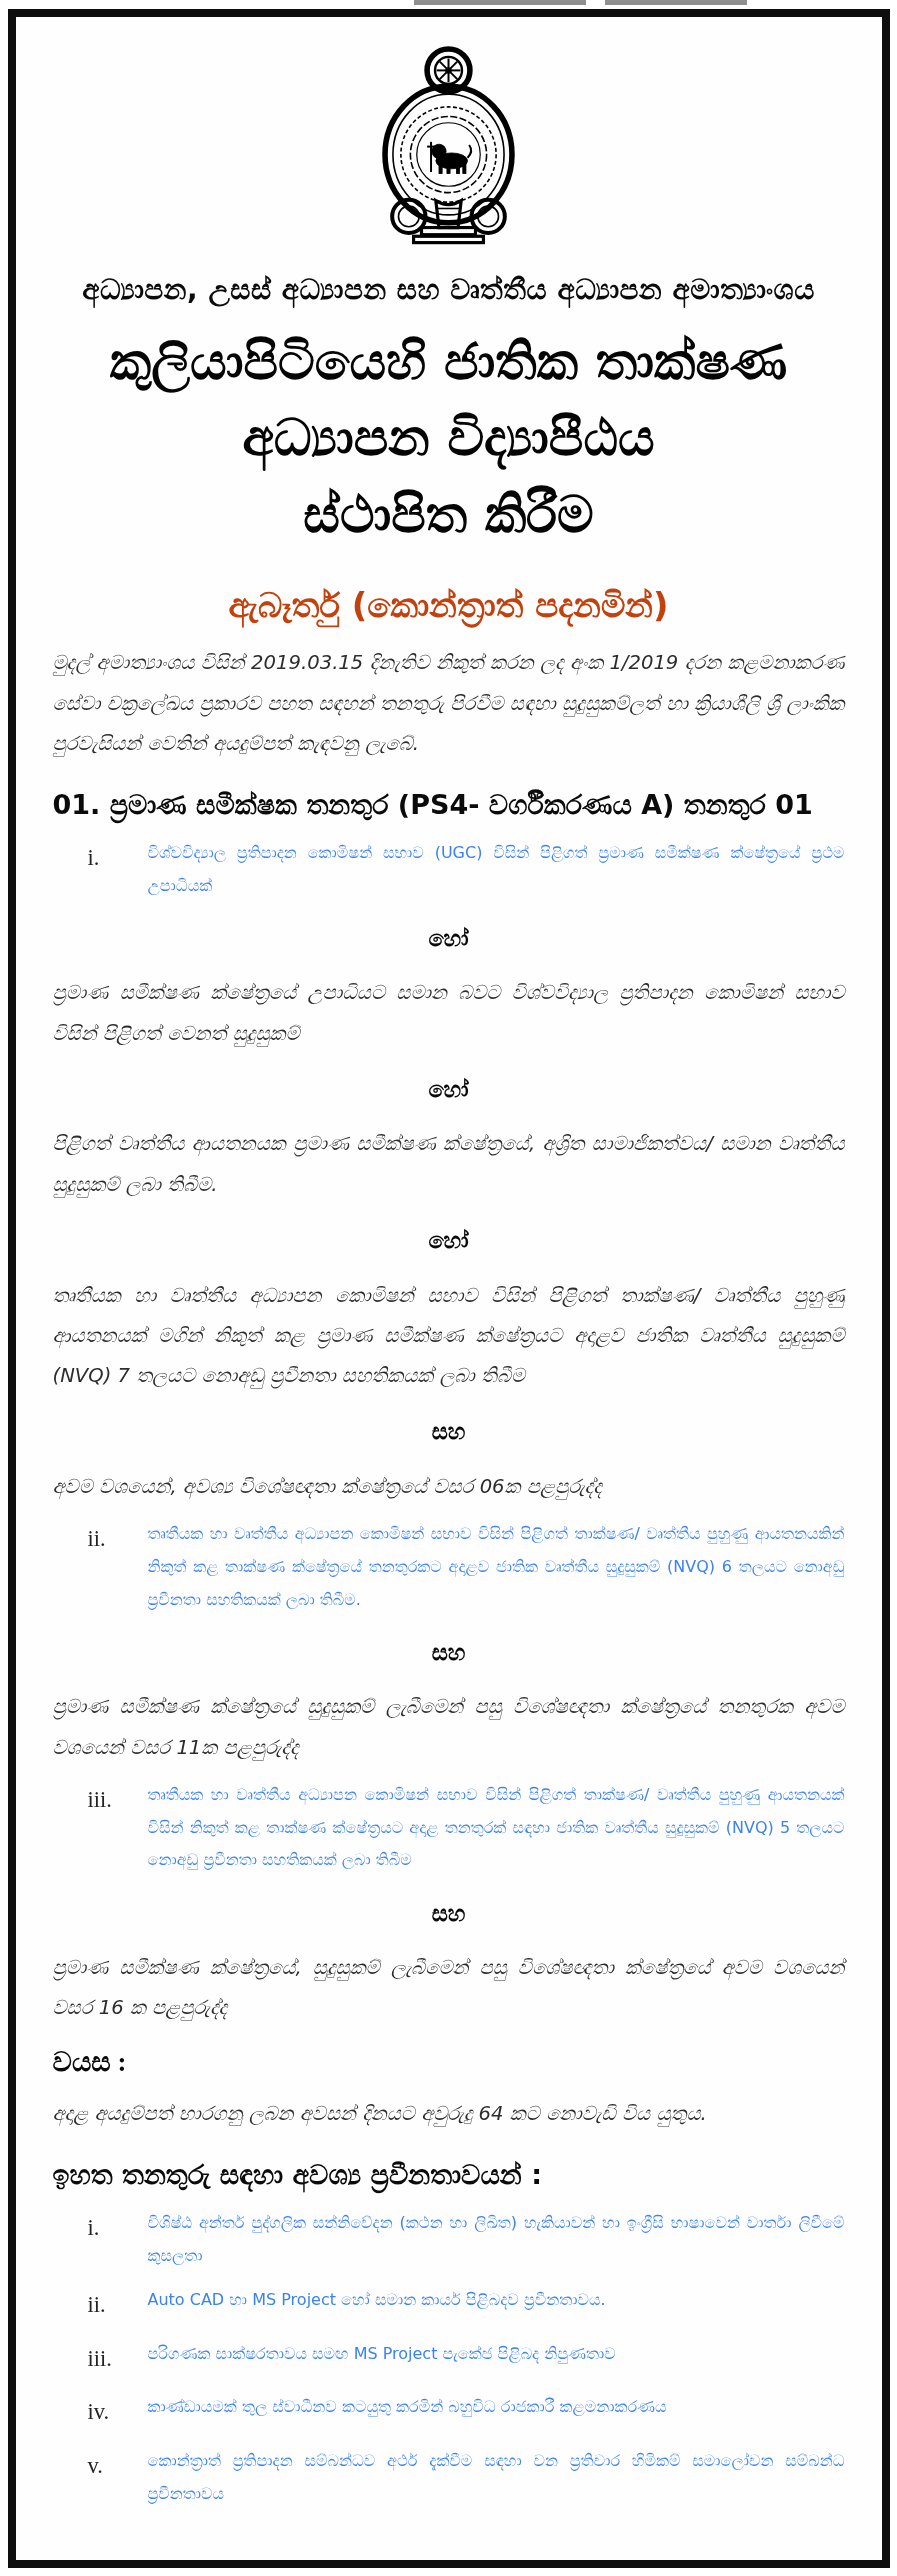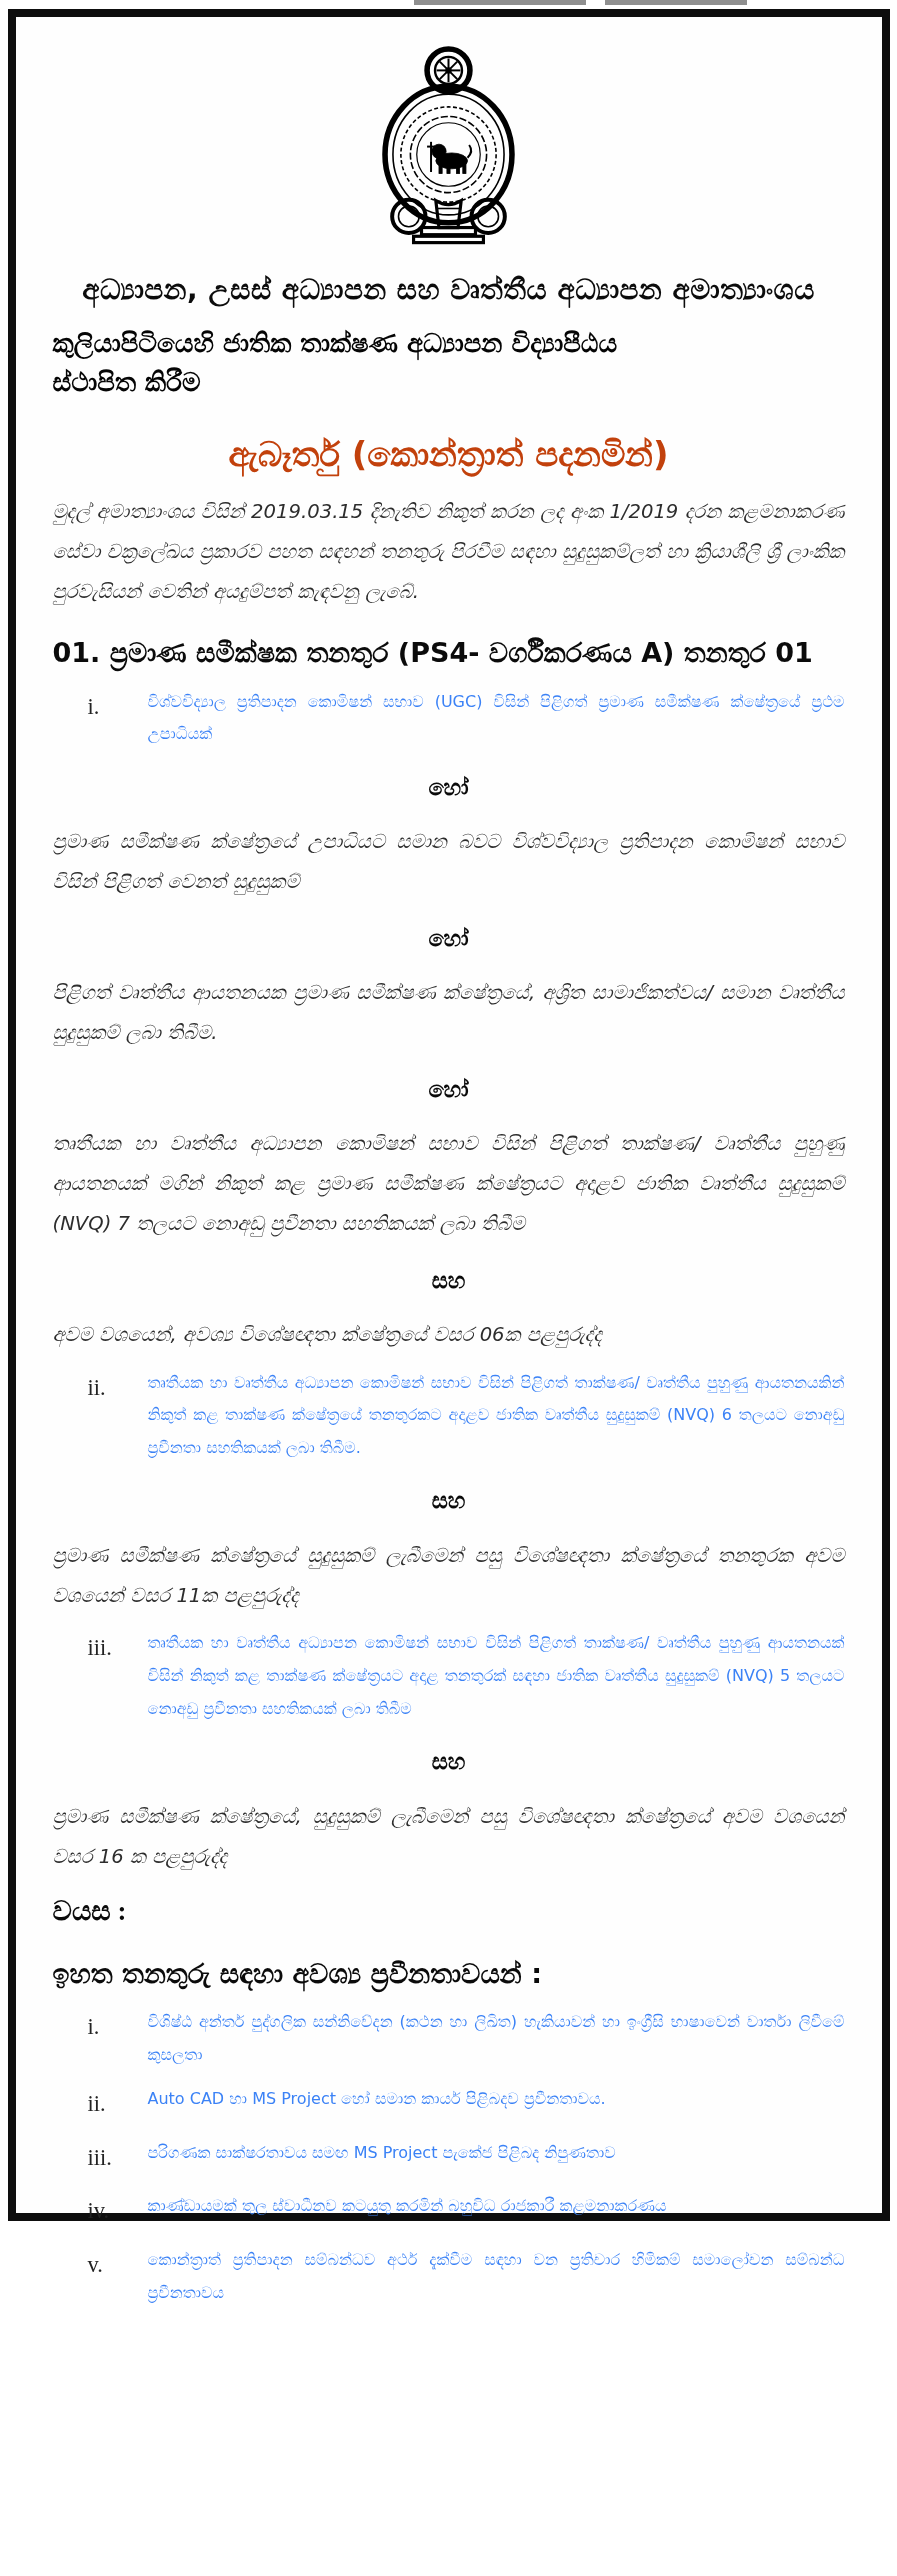--- a/index.html
+++ b/index.html
@@ -1,24 +1,24 @@
 <!DOCTYPE html>
 <html lang="si" style="font-size:15px"><head>
 <meta charset="utf-8">
 <style>
   html,body{margin:0;padding:0;background:#ffffff;}
   body{width:897px;height:2576px;position:relative;font-family:"DejaVu Sans",sans-serif;color:#1a1a1a;}
   .top-strip-seg{position:absolute;top:0;height:4.7px;background:#8f8f8f;}
   .seg1{left:414px;width:172px;}
   .seg2{left:605px;width:142px;}
-  .sheet{position:absolute;left:7.5px;top:9.3px;width:882px;height:2212px;border:8.4px solid #0e0e0e;background:#fefefe;box-sizing:border-box;}
+  .sheet{position:absolute;left:7.5px;top:9.3px;width:882px;height:2559px;border:8.4px solid #0e0e0e;background:#fefefe;box-sizing:border-box;}
   .inner{padding:24px 37px 18.7px 37px;}
   .emblem-wrap{text-align:center;margin-top:3.7px;}
   .ministry{text-align:center;font-size:28px;font-weight:bold;color:#0c0c0c;margin:24px 0 7.5px 0;letter-spacing:0.5px;}
-  .main-title{text-align:left;font-size:26px;font-weight:bold;color:#050505;line-height:1.5;margin:17px 0 20px 0;}
+  .main-title{text-align:center;font-size:51px;font-weight:bold;color:#050505;line-height:1.5;margin:17px 0 20px 0;}
   .subtitle{text-align:center;font-size:34px;font-weight:bold;color:#c2410c;margin:32px 0 17px 0;}
   .para{font-size:19.6px;line-height:2.05;color:#2d2d2d;text-align:justify;margin:9.3px 0;font-style:italic;}
   .section{font-size:27px;font-weight:bold;color:#0b0b0b;margin:18.7px 0 5.6px 0;line-height:1.6;}
   .connector{text-align:center;font-size:22.4px;font-weight:bold;color:#0b0b0b;margin:22.4px 0;}
   .qitem{display:flex;margin:11.2px 0;}
   .qmarker{width:60px;padding-left:35px;box-sizing:content-box;flex:0 0 auto;
            font-family:"Liberation Serif","DejaVu Serif",serif;font-size:22.4px;color:#222;line-height:1.9;}
   .qtext{flex:1;font-size:16px;line-height:2.05;color:#3b82f6;text-align:justify;}
   .inline-label{font-size:23px;font-weight:bold;color:#0b0b0b;}
   .salary-line{margin:15px 0;font-size:20.5px;color:#222;line-height:2;}
@@ -118,20 +118,21 @@
     <div class="qitem">
       <div class="qmarker">iii.</div>
       <div class="qtext">තෘතීයක හා වෘත්තීය අධ්‍යාපන කොමිෂන් සභාව විසින් පිළිගත් තාක්ෂණ/ වෘත්තීය පුහුණු ආයතනයක් විසින් නිකුත් කළ තාක්ෂණ ක්ෂේත්‍රයට අදාළ තනතුරක් සඳහා ජාතික වෘත්තීය සුදුසුකම් (NVQ) 5 තලයට නොඅඩු ප්‍රවීනතා සහතිකයක් ලබා තිබීම</div>
     </div>
 
     <div class="connector">සහ</div>
     <p class="para">ප්‍රමාණ සමීක්ෂණ ක්ෂේත්‍රයේ, සුදුසුකම් ලැබීමෙන් පසු විශේෂඥතා ක්ෂේත්‍රයේ අවම වශයෙන් වසර 16 ක පළපුරුද්ද</p>
 
 
     <div class="section age-label">වයස :</div>
+    <p class="para">අදාළ අයදුම්පත් භාරගනු ලබන අවසන් දිනයට අවුරුදු 64 කට නොවැඩි විය යුතුය.</p>
 
     <div class="section">ඉහත තනතුරු සඳහා අවශ්‍ය ප්‍රවීනතාවයන් :</div>
 
     <div class="qitem">
       <div class="qmarker">i.</div>
       <div class="qtext">විශිෂ්ඨ අන්තර් පුද්ගලික සන්නිවේදන (කථන හා ලිඛිත) හැකියාවන් හා ඉංග්‍රීසි භාෂාවෙන් වාර්තා ලිවීමේ කුසලතා</div>
     </div>
     <div class="qitem">
       <div class="qmarker">ii.</div>
       <div class="qtext">Auto CAD හා MS Project හෝ සමාන කාර්ය පිළිබදව ප්‍රවීනතාවය.</div>

